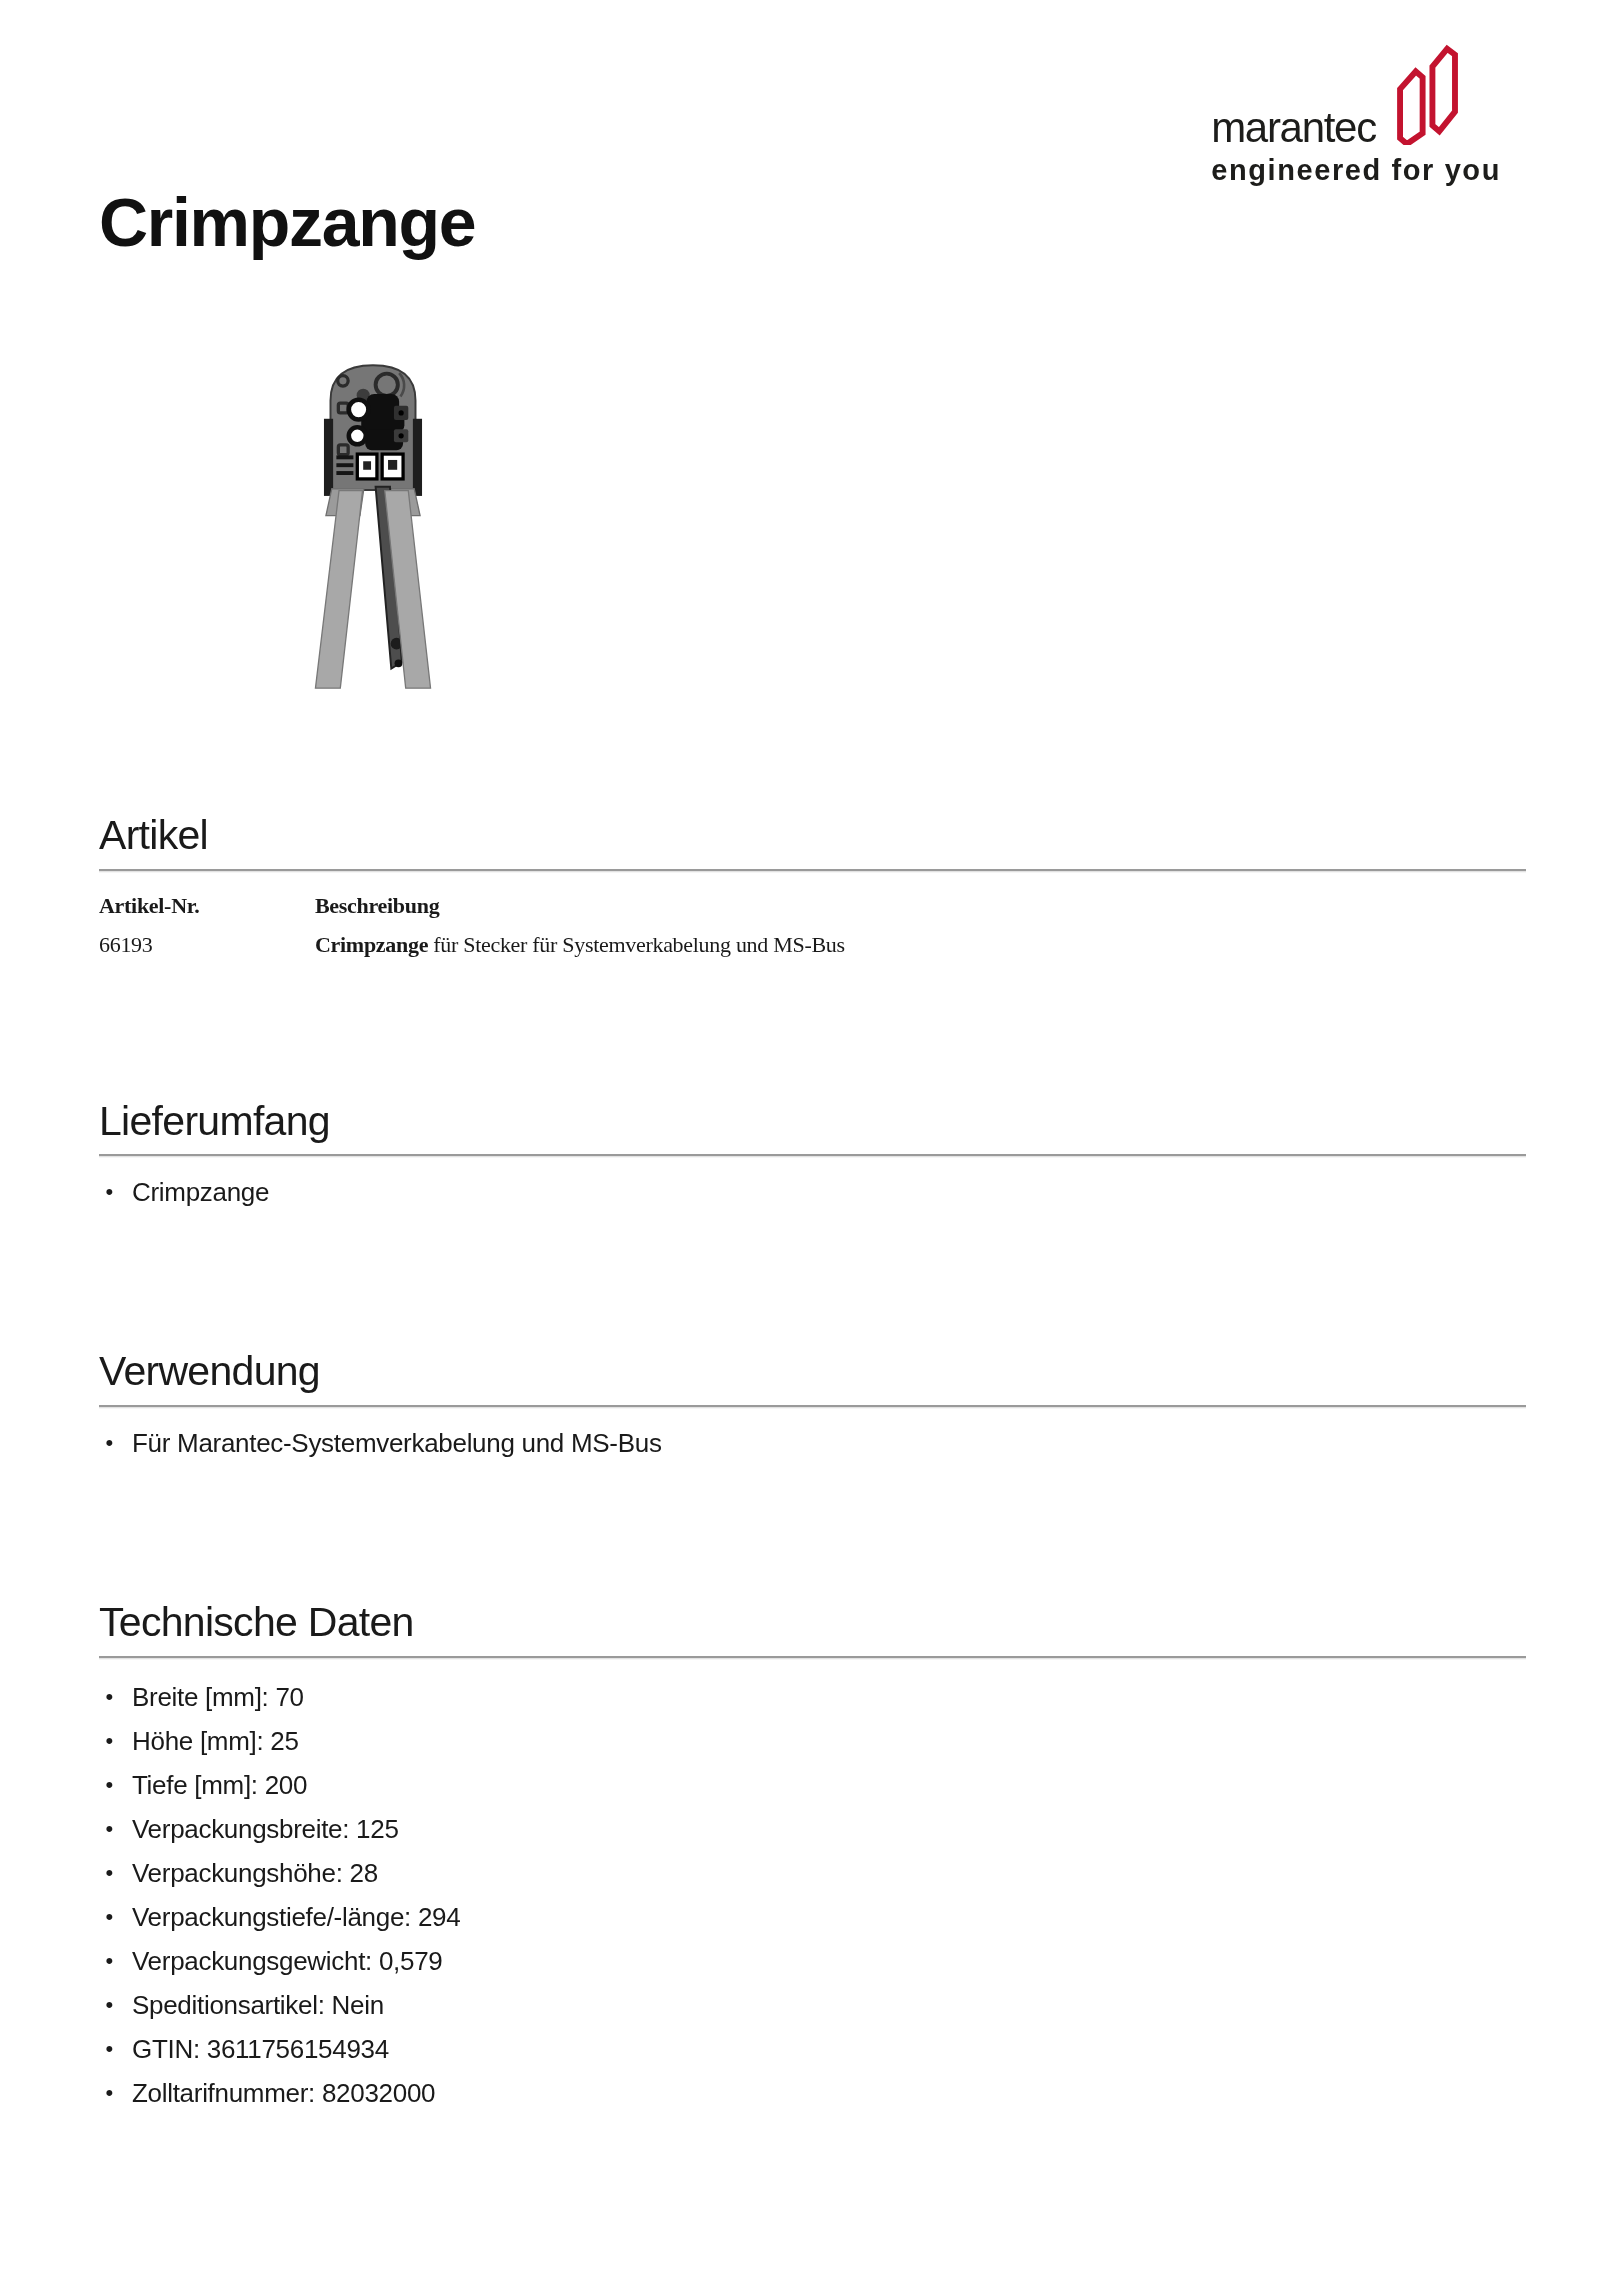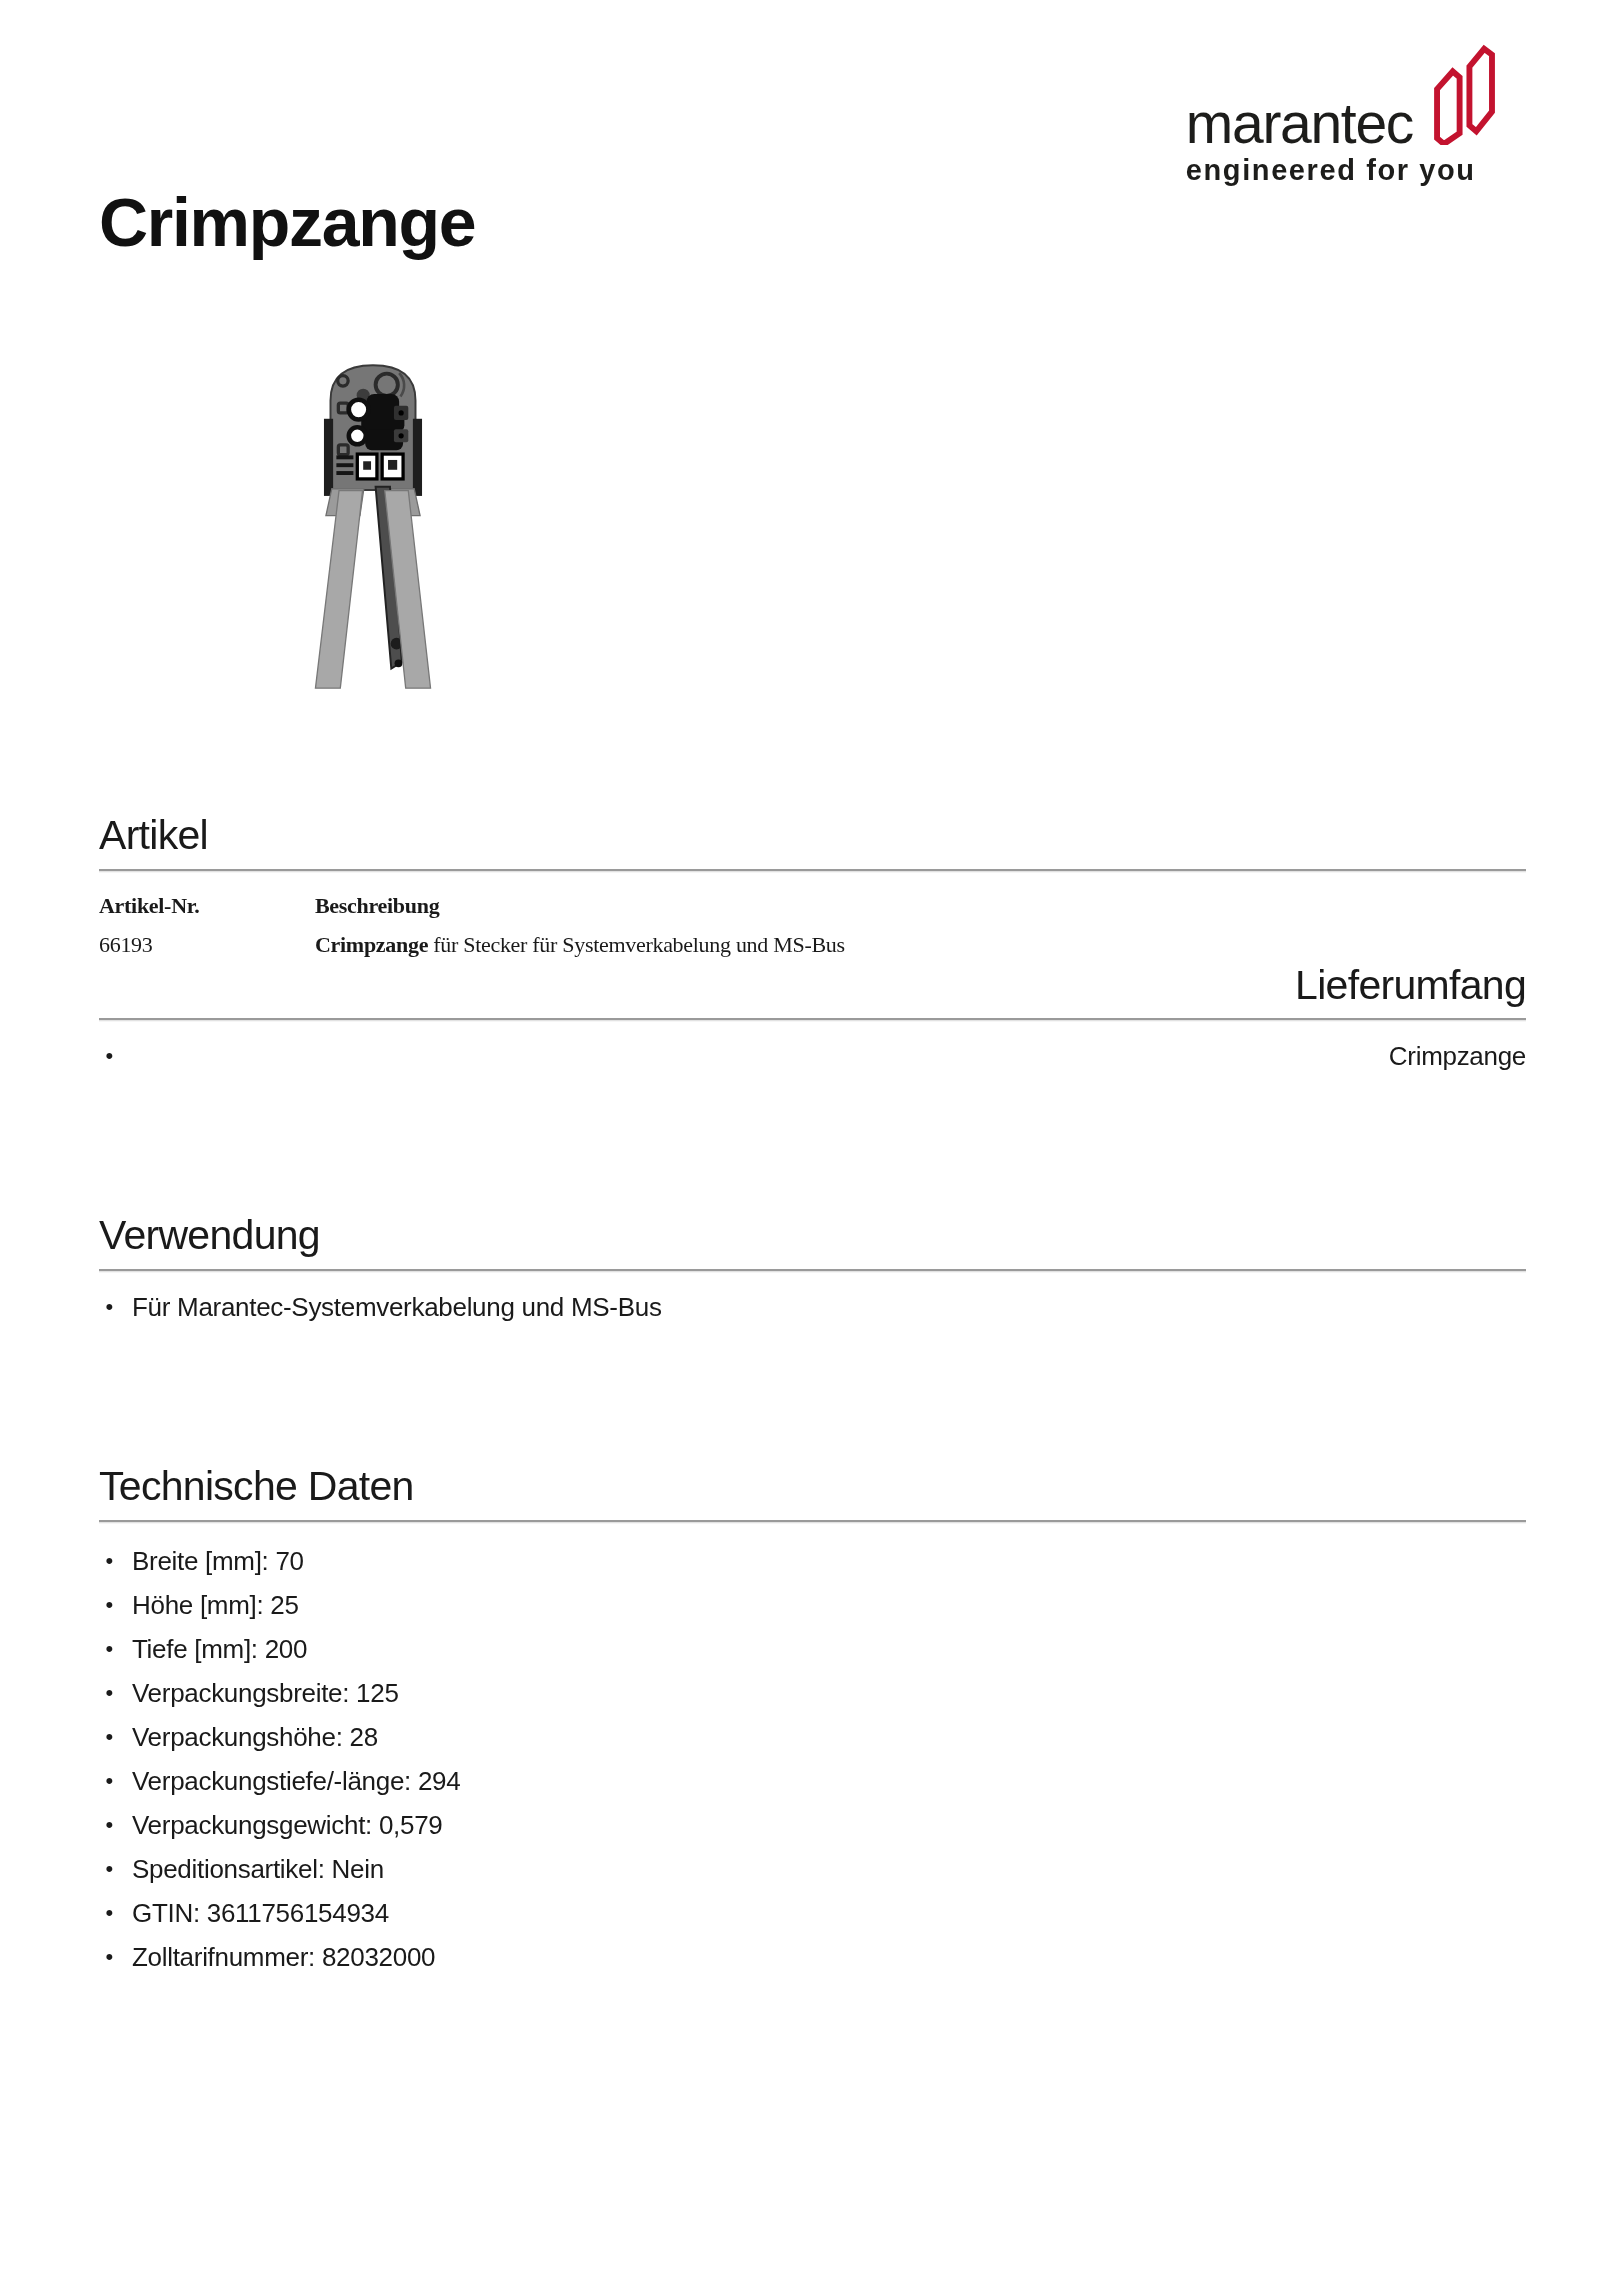--- a/index.html
+++ b/index.html
@@ -10,33 +10,33 @@
     font-family:"Liberation Sans", sans-serif;
     color:#1a1a1a;
     letter-spacing:-0.3px;
     overflow:hidden;
     box-sizing:border-box;
     padding:0 97px 0 99px;
   }
   
   .logo{position:absolute;top:43px;right:122px;}
   .logo-row{display:flex;align-items:flex-end;gap:17px;}
-  .brand{font-size:57px;line-height:.78;font-weight:500;color:#1d1d1b;letter-spacing:-1.3px;}
+  .brand{font-size:42px;line-height:.78;font-weight:500;color:#1d1d1b;letter-spacing:-1.3px;}
   .logo-mark{display:block;}
   .tagline{font-size:29px;letter-spacing:1.6px;color:#1d1d1b;margin-top:9.2px;font-weight:700;}
   
   h1.title{margin:0;padding-top:187px;font-size:68px;line-height:1.05;font-weight:700;color:#111;letter-spacing:-1.3px;}
   
   figure.product{margin:98px 0 0 202px;width:144px;height:340px;}
   
   section{margin:0;}
   section h2{margin:0;font-size:41px;line-height:1.05;font-weight:400;color:#1a1a1a;letter-spacing:-0.7px;}
   .rule{height:2px;background:#9a9a9a;box-shadow:0 1.3px 0 #e2e2e2;margin-top:11.8px;}
   .sec-artikel{margin-top:118px;}
-  .sec-lieferumfang{text-align:right;}
+  .sec-lieferumfang{margin-top:136px;}
   .sec-verwendung{margin-top:139px;}
   .sec-technische{margin-top:139px;}
   
   .table{margin-top:14.4px;font-size:22px;line-height:39px;font-family:Liberation Serif, serif;}
   .tr{display:grid;grid-template-columns:216px 1fr;}
   .th{font-weight:700;}
   
   ul.bullets{list-style:none;margin:17px 0 0 0;padding:0;font-size:26px;}
   ul.bullets li{position:relative;padding-left:33px;line-height:44px;}
   ul.bullets li::before{content:"•";position:absolute;left:6.5px;top:0;font-size:22px;line-height:44px;color:#1a1a1a;}

